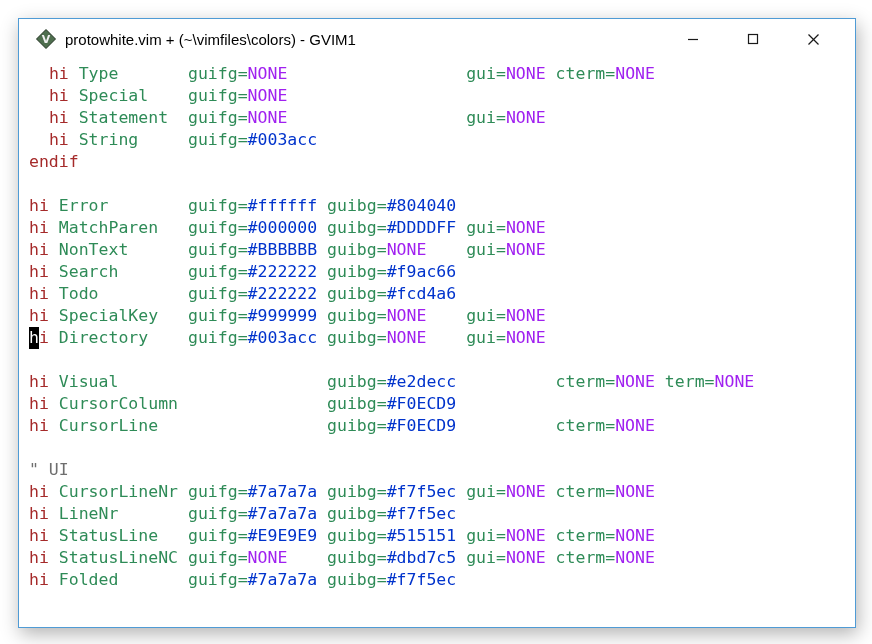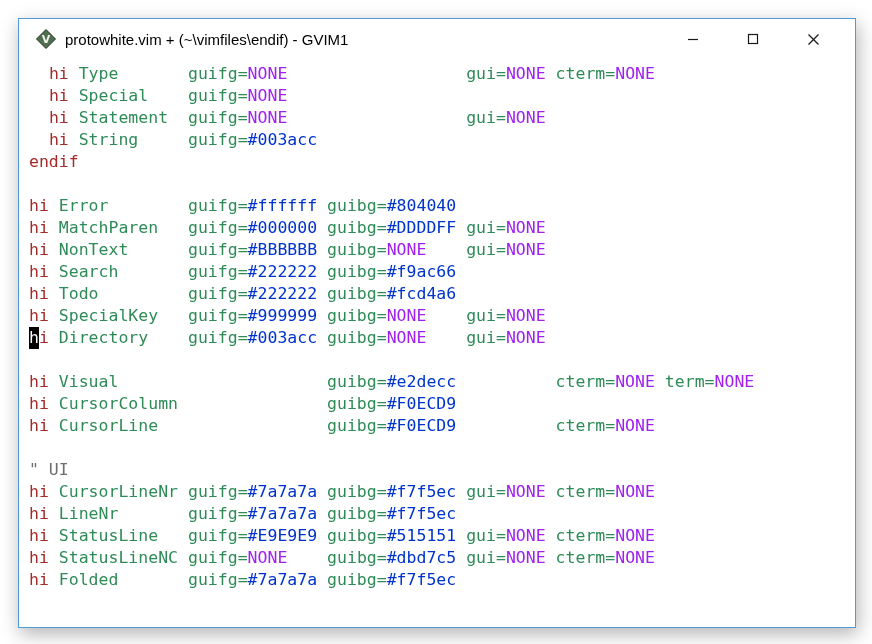--- a/index.html
+++ b/index.html
@@ -54,21 +54,21 @@
 <div class="stage">
   <div class="window">
 
     <div class="titlebar">
       <span class="app-icon">
         <svg width="20" height="20" viewBox="0 0 20 20">
           <polygon points="10,0.5 19.5,10 10,19.5 0.5,10" fill="#4e6e4e" stroke="#223322" stroke-width="1"></polygon>
           <text x="10" y="14" font-size="11" font-weight="bold" fill="#f0f0f0" text-anchor="middle" font-family="DejaVu Sans, sans-serif">V</text>
         </svg>
       </span>
-      <span class="window-title">protowhite.vim + (~\vimfiles\endif) - GVIM1</span>
+      <span class="window-title">protowhite.vim + (~\vimfiles\colors) - GVIM1</span>
 
       <div class="win-controls">
         <div class="win-btn">
           <span>
             <svg width="12" height="12" viewBox="0 0 12 12">
               <line x1="1" y1="6.5" x2="11" y2="6.5" stroke="#1a1a1a" stroke-width="1.2"></line>
             </svg>
           </span>
         </div>
         <div class="win-btn">

